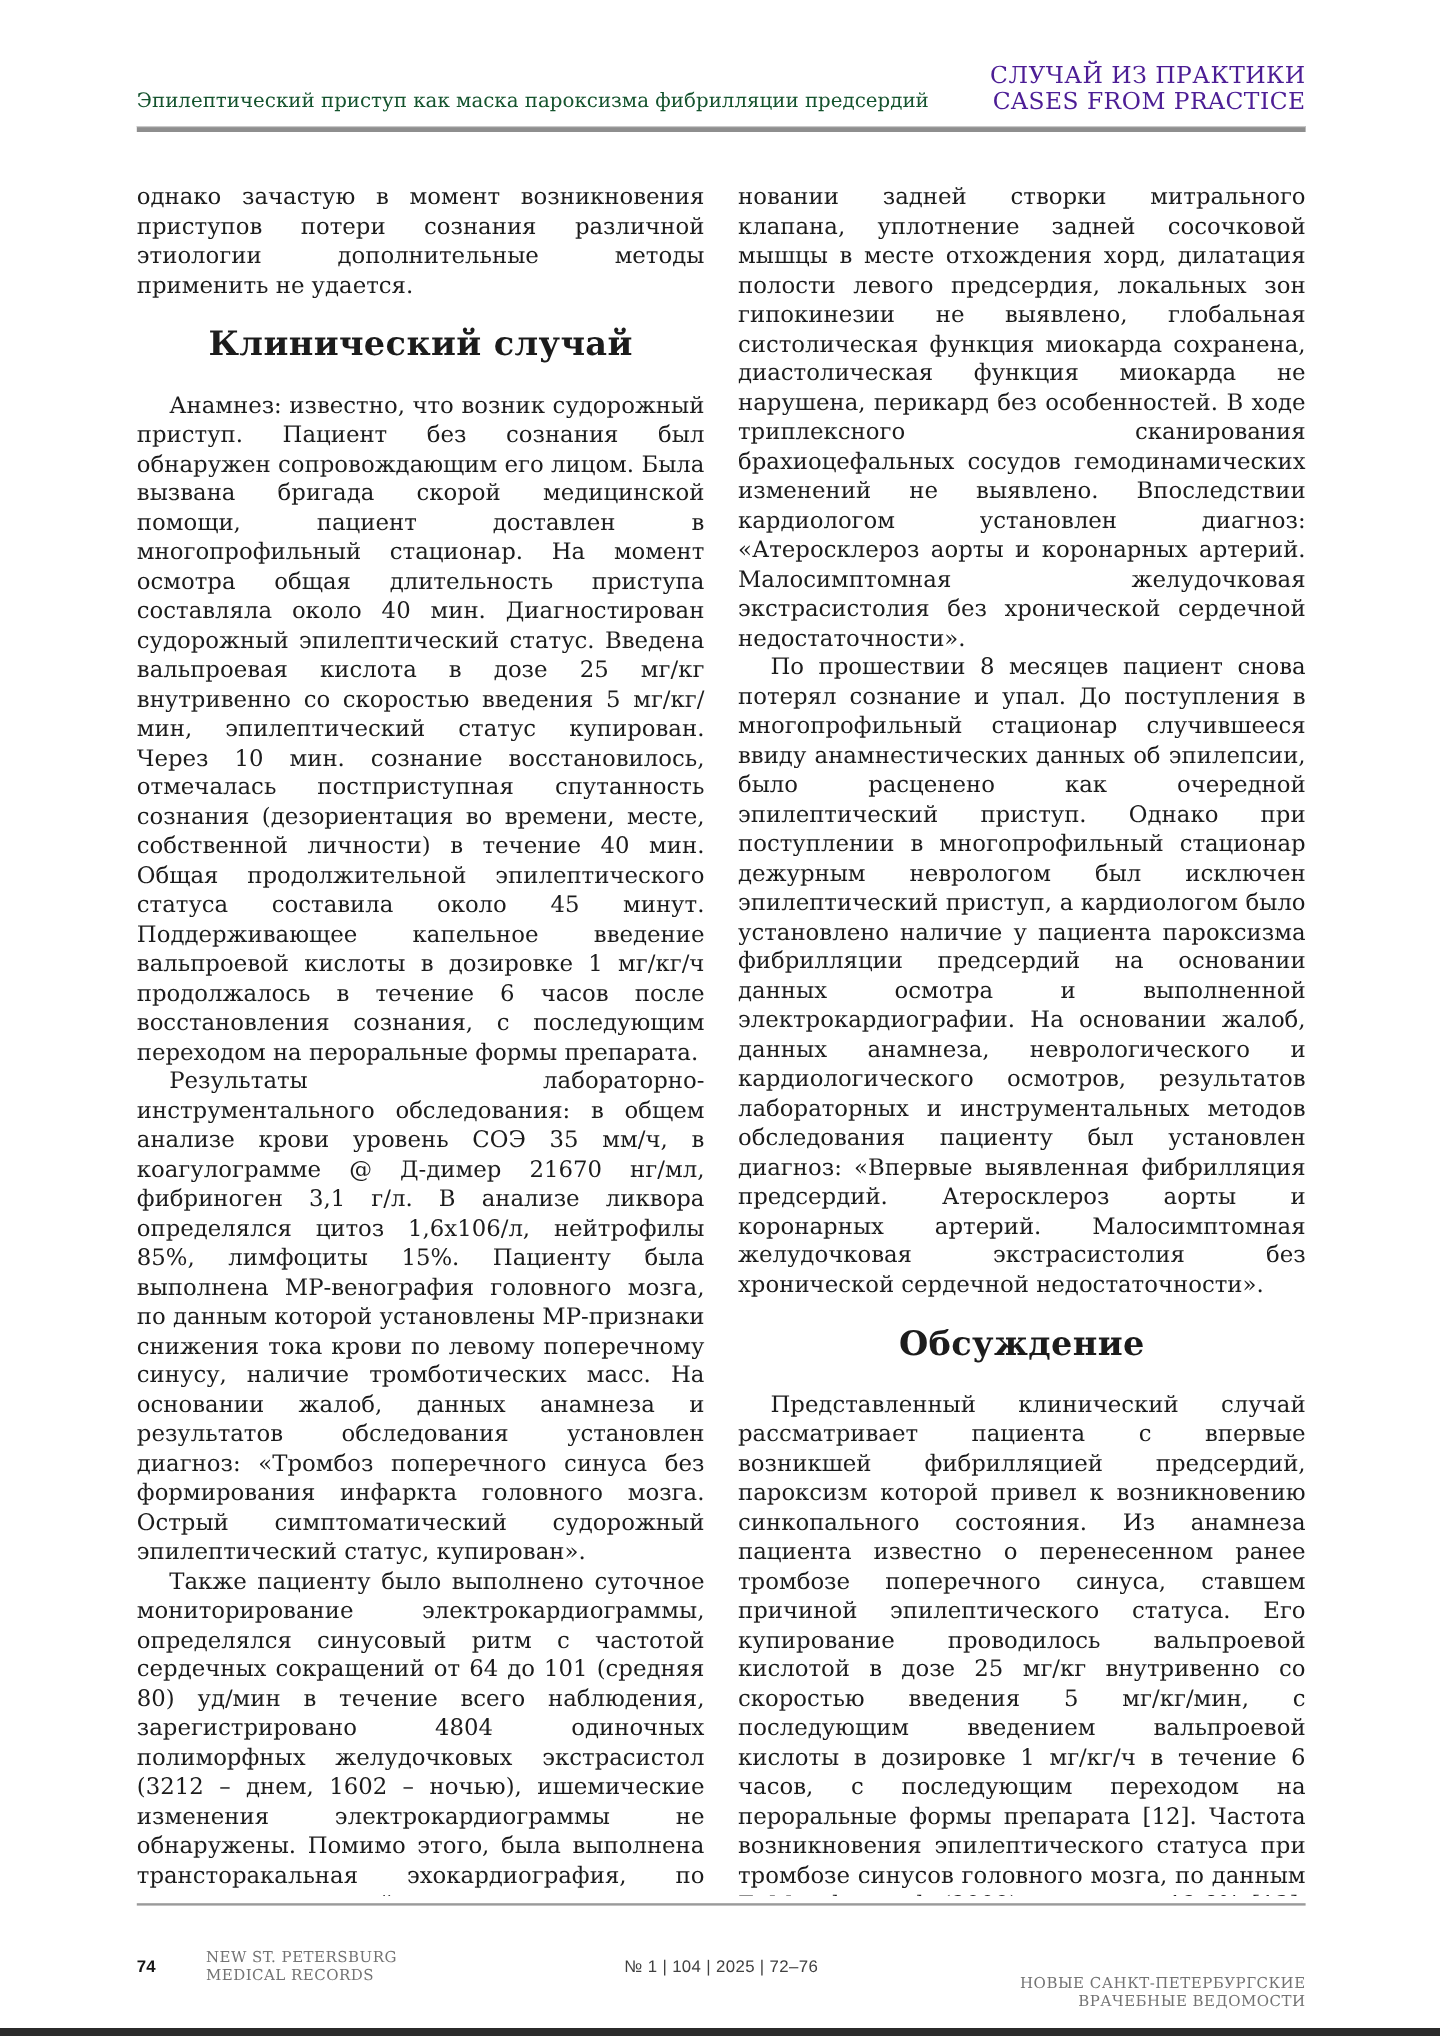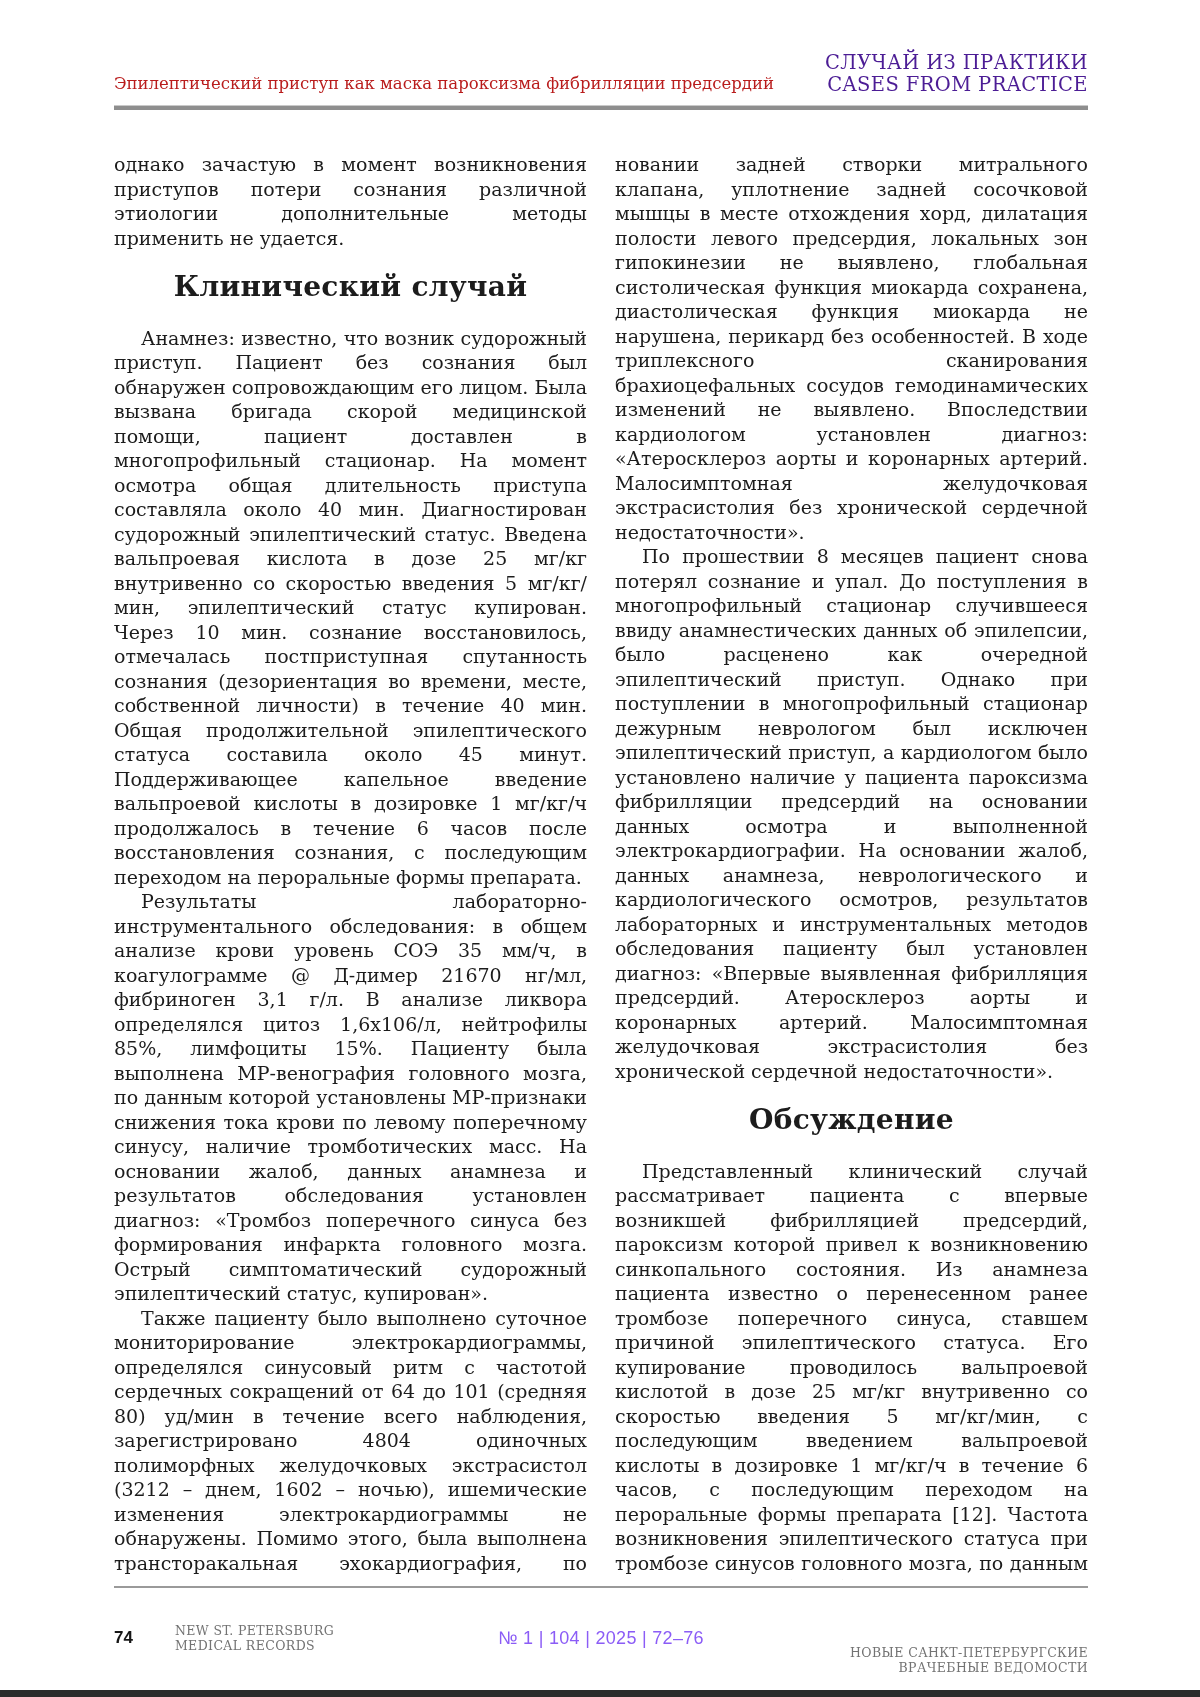--- a/index.html
+++ b/index.html
@@ -23,21 +23,21 @@
   }
   .header-row {
     display: flex;
     justify-content: space-between;
     align-items: flex-end;
   }
   .running-title {
     font-size: 16.5px;
     line-height: 20px;
     padding-bottom: 2px;
-    color: #b91c1c;
+    color: #14532d;
   }
   .section-labels {
     text-align: right;
     font-size: 19.5px;
     line-height: 22px;
     letter-spacing: 0.4px;
     color: #4c1d95;
     white-space: nowrap;
   }
   .header-rule {
@@ -97,36 +97,36 @@
   }
   .footer-left {
     justify-self: start;
     display: flex;
     align-items: center;
     gap: 42px;
   }
   .page-number {
     font-family: "Liberation Sans", sans-serif;
     font-weight: bold;
-    font-size: 17px;
+    font-size: 14px;
     color: #161616;
   }
   .journal-name {
     font-size: 12.5px;
     line-height: 15px;
     letter-spacing: 0.4px;
     color: #737373;
     text-transform: uppercase;
   }
   .journal-name.ru { text-align: right; justify-self: end; margin-top: 44px; }
   .issue-info {
     justify-self: center;
     font-family: "Liberation Sans", sans-serif;
-    font-size: 18px;
-    color: #8b5cf6;
+    font-size: 14px;
+    color: #404040;
     letter-spacing: 0.3px;
     white-space: nowrap;
   }
   .bottom-bar {
     position: absolute;
     left: 0;
     right: 0;
     bottom: 0;
     height: 7px;
     background: #2b2b2b;

